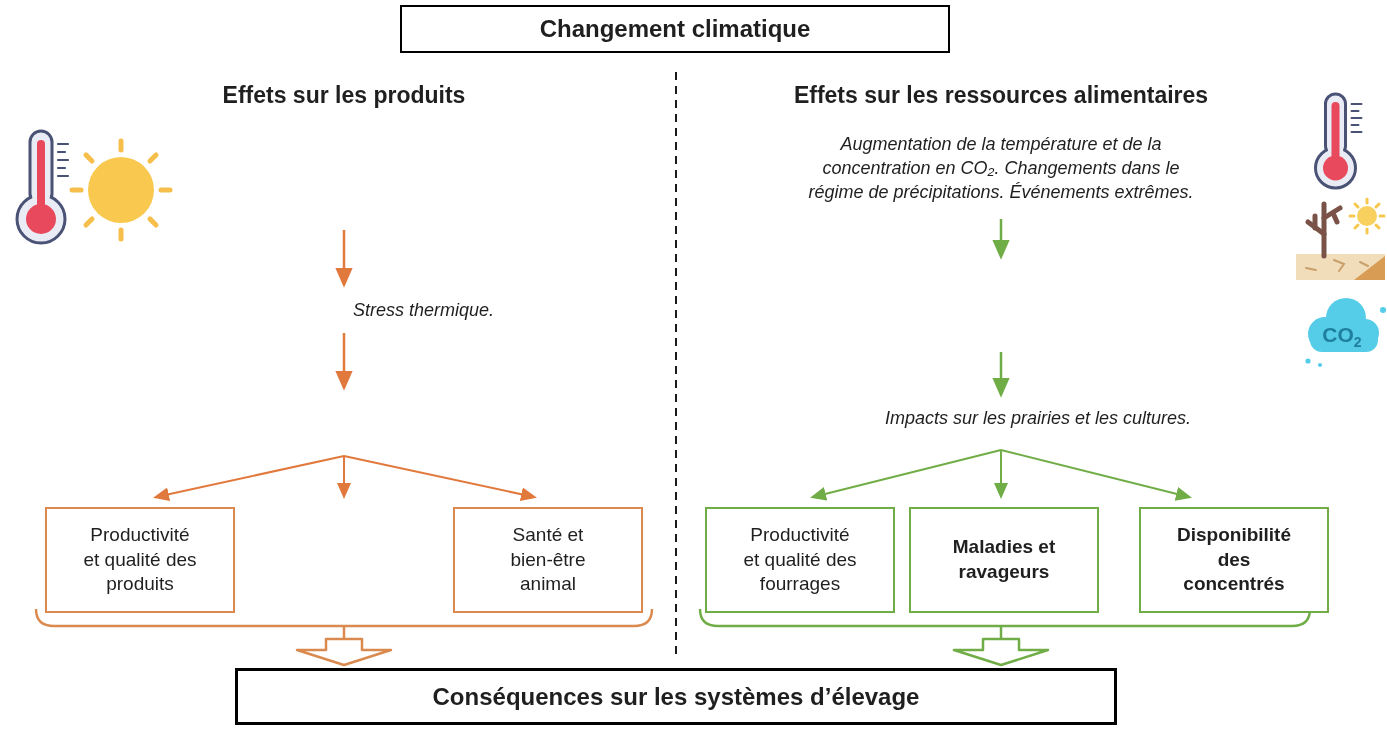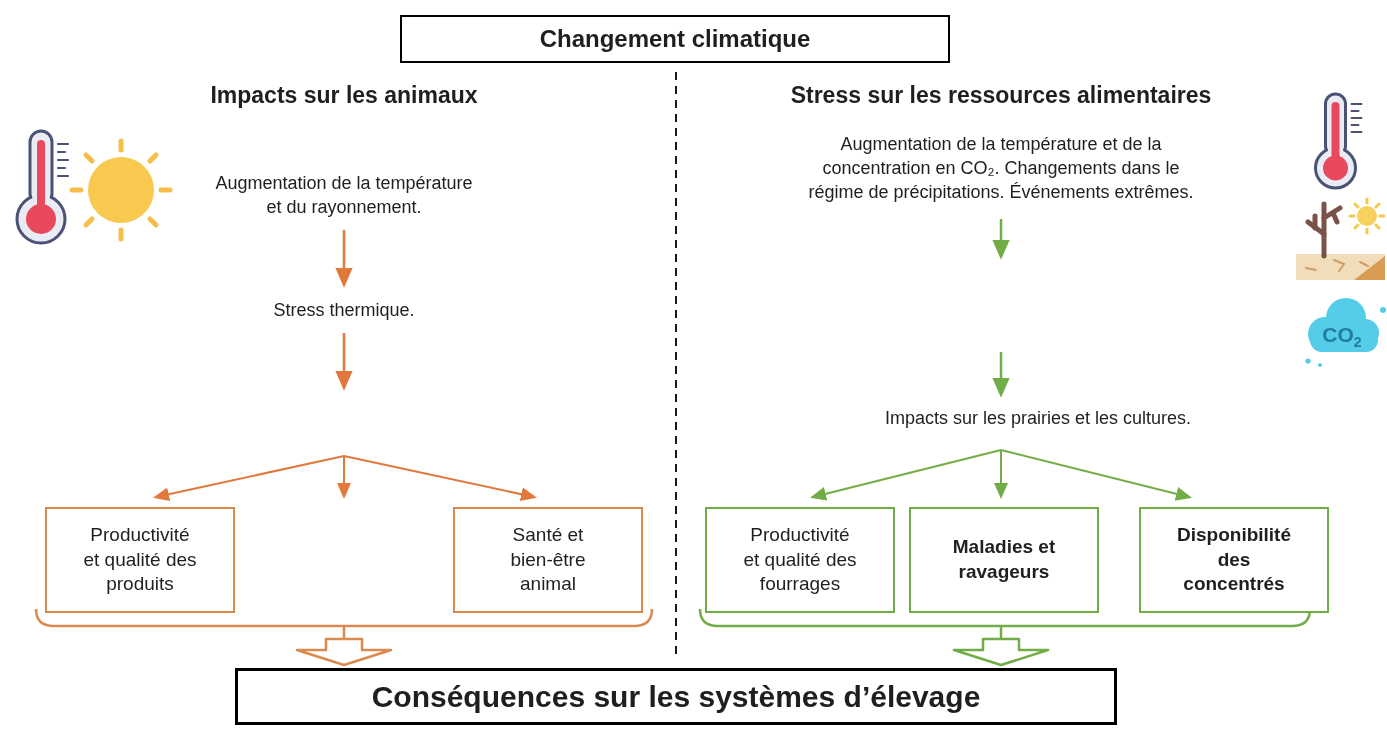--- a/index.html
+++ b/index.html
@@ -10,40 +10,40 @@
     font-family:"Liberation Sans", sans-serif;
     color:#1f1f1f;
     overflow:hidden;
   }
   .abs{position:absolute;}
   .txt{
     text-align:center;
     white-space:pre-line;
     font-size:18px;
     line-height:1.33;
+    font-style:italic;
   }
   .heading{
     text-align:center;
     font-size:23px;
     font-weight:bold;
     white-space:nowrap;
   }
   .titlebox{
     left:400px;top:5px;width:546px;height:44px;
     border:2.5px solid #000;
     display:flex;align-items:center;justify-content:center;
     font-size:24px;font-weight:bold;
     background:#fff;
-    margin-top:10px;
   }
   .footerbox{
     left:235px;top:668px;width:876px;height:51px;
     border:3px solid #000;
     display:flex;align-items:center;justify-content:center;
-    font-size:30px;font-weight:bold;
+    font-size:24px;font-weight:bold;
     background:#fff;
   }
   .outbox{
     top:507px;width:186px;height:102px;
     background:#fff;
     display:flex;align-items:center;justify-content:center;
     text-align:center;
     font-size:19px;line-height:1.3;
     white-space:pre-line;
   }
@@ -90,21 +90,21 @@
     <path d="M 700 609 Q 700 626 718 626 L 1292 626 Q 1310 626 1310 609" fill="none" stroke="#70ad47" stroke-width="2.5"></path>
     <line x1="1001" y1="626" x2="1001" y2="639" stroke="#70ad47" stroke-width="2.5"></line>
 
     <path d="M 983 639 L 1019 639 L 1019 650 L 1048 650 L 1001 665 L 954 650 L 983 650 Z" fill="#ffffff" stroke="#70ad47" stroke-width="2.5" stroke-linejoin="round"></path>
   </svg>
 
   <div class="abs titlebox">
     <span>Changement climatique</span>
   </div>
 
-  <div class="abs heading" style="left:94px;top:82px;width:500px;">Impacts sur les animaux</div>
+  <div class="abs heading" style="left:94px;top:82px;width:500px;">Effets sur les produits</div>
 
   <svg class="abs" style="left:8px;top:126px;" width="170" height="122" viewBox="0 0 170 122">
     <g>
       <rect x="22" y="5" width="22" height="74" rx="11" fill="#e9ebf5" stroke="#4a5375" stroke-width="3"></rect>
       <circle cx="33" cy="93" r="24" fill="#e9ebf5" stroke="#4a5375" stroke-width="3"></circle>
       <rect x="24" y="7" width="18" height="72" rx="9" fill="#e9ebf5"></rect>
       <circle cx="33" cy="93" r="22" fill="#e9ebf5"></circle>
       <rect x="29" y="14" width="8" height="68" rx="4" fill="#e8495c"></rect>
       <circle cx="33" cy="93" r="15" fill="#e8495c"></circle>
       <g stroke="#4a5375" stroke-width="2.2" stroke-linecap="round">
@@ -123,34 +123,32 @@
         <line x1="64" y1="64" x2="73" y2="64"></line>
         <line x1="153" y1="64" x2="162" y2="64"></line>
         <line x1="78" y1="29" x2="84" y2="35"></line>
         <line x1="142" y1="93" x2="148" y2="99"></line>
         <line x1="78" y1="99" x2="84" y2="93"></line>
         <line x1="142" y1="35" x2="148" y2="29"></line>
       </g>
     </g>
   </svg>
 
-  <div class="abs txt" style="left:164px;top:172px;width:360px;">Augmentation de la température
-et du rayonnement.</div>
-
-  <div class="abs txt" style="left:194px;top:299px;width:300px;">Stress thermique.</div>
+
+  <div class="abs txt" style="left:194px;top:299px;width:300px;text-align:right;">Stress thermique.</div>
 
 
   <div class="abs outbox orange" style="left:45px;">Productivité
 et qualité des
 produits</div>
   <div class="abs outbox orange" style="left:453px;">Santé et
 bien-être
 animal</div>
 
-  <div class="abs heading" style="left:721px;top:82px;width:560px;">Stress sur les ressources alimentaires</div>
+  <div class="abs heading" style="left:721px;top:82px;width:560px;">Effets sur les ressources alimentaires</div>
 
   <div class="abs txt" style="left:751px;top:133px;width:500px;">Augmentation de la température et de la
 concentration en CO₂. Changements dans le
 régime de précipitations. Événements extrêmes.</div>
 
 
   <div class="abs txt" style="left:838px;top:407px;width:400px;">Impacts sur les prairies et les cultures.</div>
 
   <div class="abs outbox green" style="left:705px;">Productivité
 et qualité des

